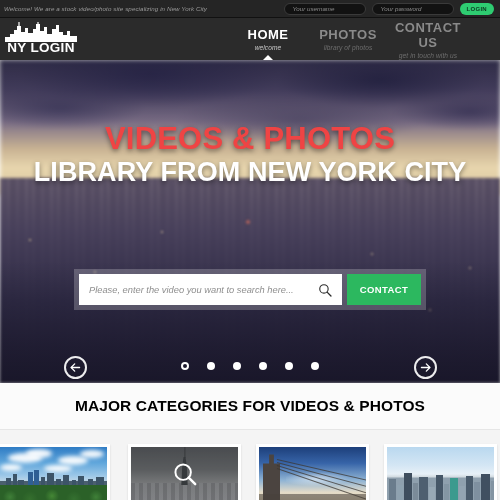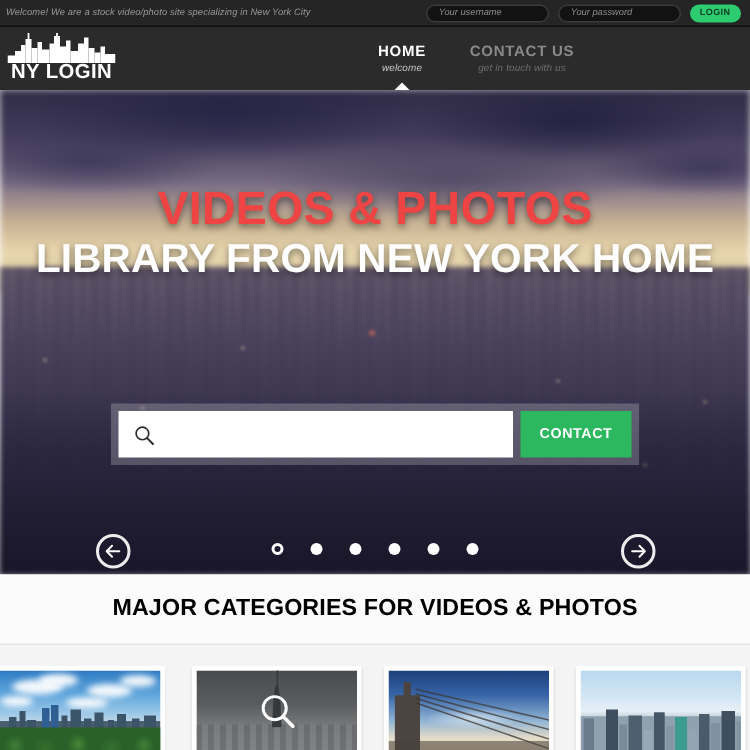--- a/index.html
+++ b/index.html
@@ -60,21 +60,21 @@
   .nav-items {
     position: absolute; left: 228px; top: 0; height: 42px;
     display: flex; align-items: center; gap: 0;
   }
   .nav-item {
     width: 80px; text-align: center; cursor: pointer;
     position: relative; height: 42px;
     display: flex; flex-direction: column; align-items: center; justify-content: center;
   }
   .nav-title {
-    font-size: 10px; font-weight: bold; color: #8a8a8a;
+    font-size: 13px; font-weight: bold; color: #8a8a8a;
     letter-spacing: .5px; text-transform: uppercase;
   }
   .nav-sub {
     font-size: 6.6px; color: #6e6e6e; font-style: italic;
     margin-top: 2px; letter-spacing: .1px; white-space: nowrap;
   }
   .nav-item.active .nav-title { color: #ffffff; }
   .nav-item.active .nav-sub { color: #c9c9c9; }
   .nav-pointer {
     position: absolute; bottom: -1px; left: 50%; transform: translateX(-50%);
@@ -335,44 +335,49 @@
 
     <div class="nav-items">
 
       <div class="nav-item active">
         <div class="nav-title">HOME</div>
         <div class="nav-sub">welcome</div>
         <div class="nav-pointer"></div>
       </div>
 
 
+      <div class="nav-item">
+        <div class="nav-title">PHOTOS</div>
+        <div class="nav-sub">library of photos</div>
+      </div>
 
       <div class="nav-item">
         <div class="nav-title">CONTACT US</div>
         <div class="nav-sub">get in touch with us</div>
       </div>
 
     </div>
   </div>
 
   <div class="hero">
     <div class="hero-bg">
       <div class="sky"></div>
       <div class="city"></div>
       <div class="city-lights"></div>
       <div class="hero-vignette"></div>
     </div>
 
     <div class="hero-content">
       <div class="hero-h1">VIDEOS &amp; PHOTOS</div>
-      <div class="hero-h2">LIBRARY FROM NEW YORK HOME</div>
+      <div class="hero-h2">LIBRARY FROM NEW YORK CITY</div>
     </div>
 
     <div class="searchbar">
       <div class="search-input-wrap">
+        <input class="search-input" type="text" placeholder="Please, enter the video you want to search here..." style="">
         <svg class="mag-icon" viewBox="0 0 20 20">
           <circle cx="8.5" cy="8.5" r="6" fill="none" stroke="#2b2b2b" stroke-width="1.6"></circle>
           <line x1="13" y1="13" x2="18.5" y2="18.5" stroke="#2b2b2b" stroke-width="1.9" stroke-linecap="round"></line>
         </svg>
       </div>
       <button class="search-btn">CONTACT</button>
     </div>
 
     <div class="car-arrow prev">
       <svg width="13" height="13" viewBox="0 0 16 16">

